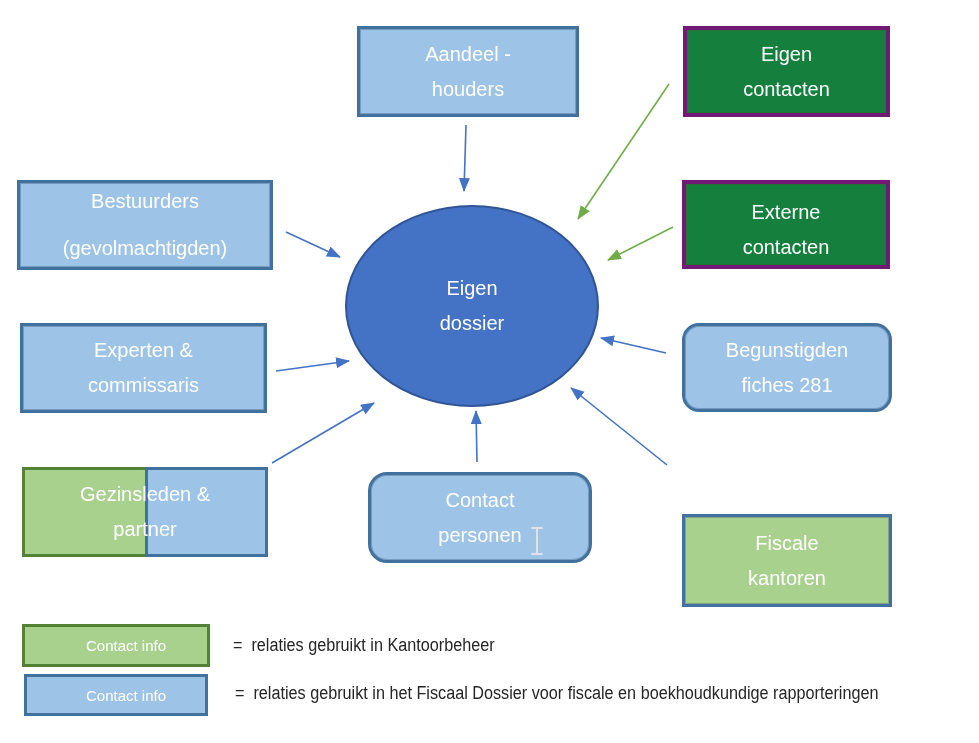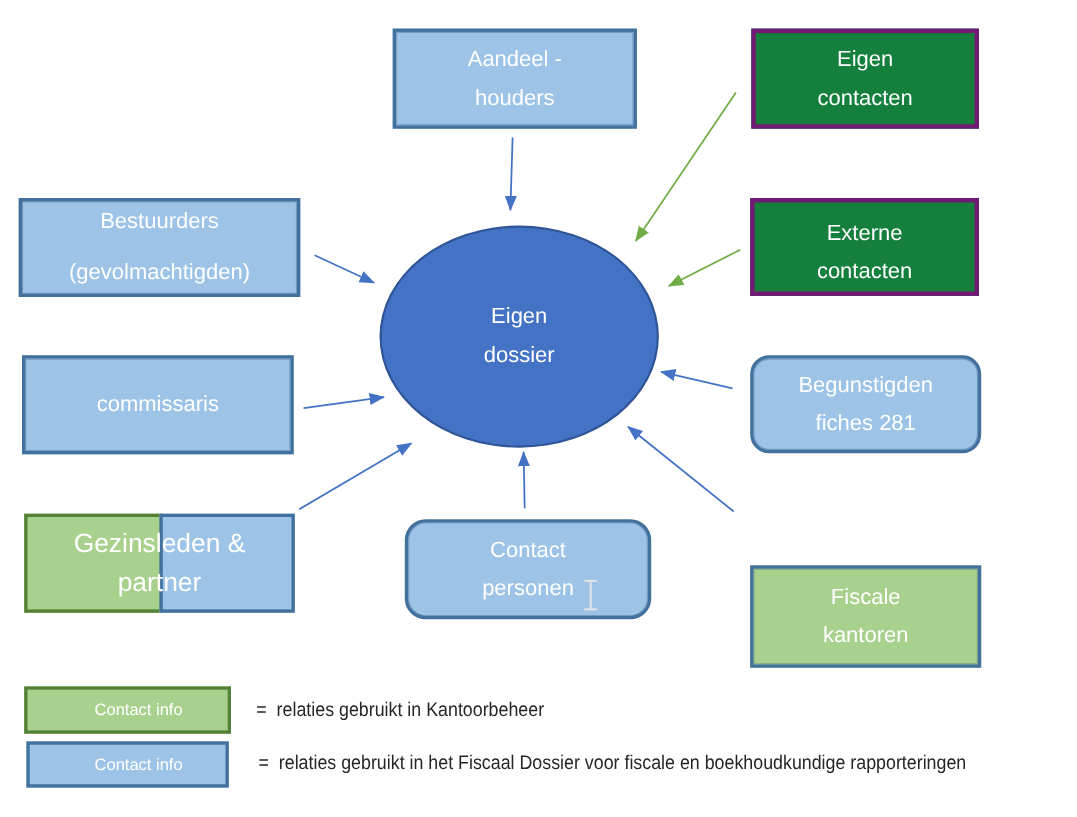--- a/index.html
+++ b/index.html
@@ -27,21 +27,21 @@
   .n-contact       { left:368px; top:472px; width:224px; height:91px;border-radius:19px; }
   .n-fiscale       { left:682px; top:472px; width:210px; height:93px;margin-top:42px; }
 
   .n-gezins { position:absolute; left:22px; top:467px; width:246px; height:90px; z-index:2; }
   .n-gezins .half { position:absolute; top:0; height:90px; box-sizing:border-box; }
   .n-gezins .half.g { left:0;    width:126px; background:#A9D18E; border:3px solid #538135; }
   .n-gezins .half.b { left:123px; width:123px; background:#9DC3E6; border:3px solid #41719C; }
   .n-gezins .lbl {
     position:absolute; left:0; top:0; width:100%; height:100%;
     display:flex; flex-direction:column; justify-content:center; align-items:center;
-    color:#fff; font-size:24px; line-height:35px; text-align:center; z-index:3;
+    color:#fff; font-size:20px; line-height:35px; text-align:center; z-index:3;
   }
 
   .ellipse {
     position:absolute; left:345px; top:205px; width:250px; height:198px;
     background:#4472C4; border:2px solid #2F5597; border-radius:50%;
     display:flex; flex-direction:column; justify-content:center; align-items:center;
     color:#ffffff; font-size:20px; line-height:35px; text-align:center; z-index:1;
   }
 
   .swatch {
@@ -100,20 +100,21 @@
     <div>Bestuurders</div>
     <div>(gevolmachtigden)</div>
   </div>
 
   <div class="node green n-externe">
     <div>Externe</div>
     <div>contacten</div>
   </div>
 
   <div class="node blue n-experten">
+    <div>Experten &amp;</div>
     <div>commissaris</div>
   </div>
 
   <div class="node blue n-begunstigden">
     <div>Begunstigden</div>
     <div>fiches 281</div>
   </div>
 
   <div class="n-gezins">
     <div class="half g"></div>

